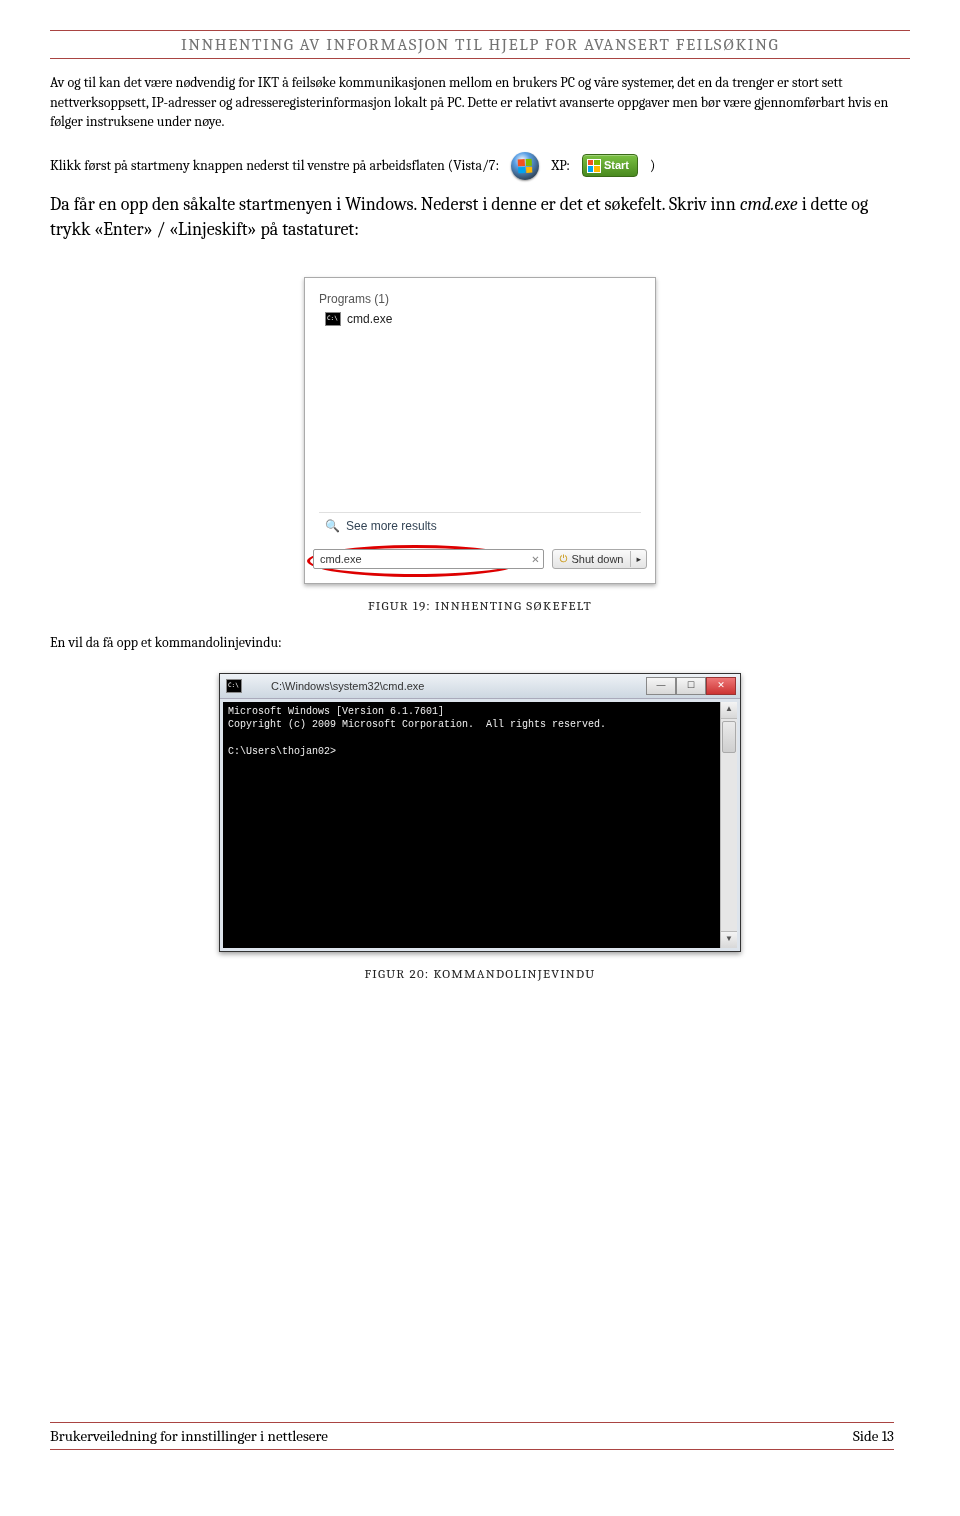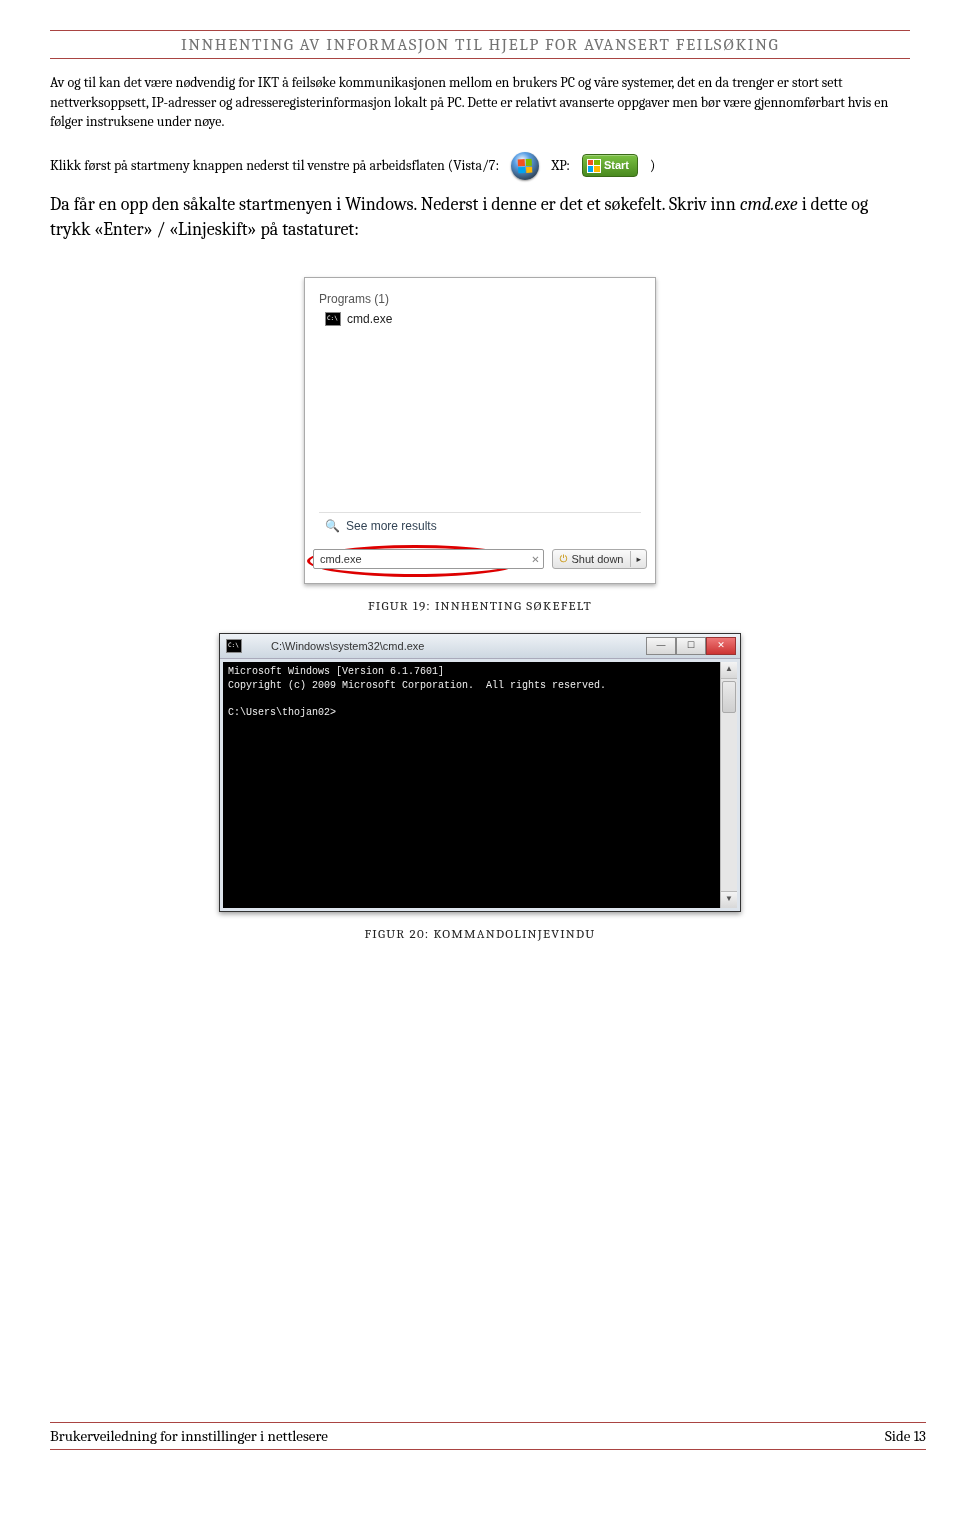--- a/index.html
+++ b/index.html
@@ -279,21 +279,21 @@
     background: linear-gradient(#eaeaea,#cfcfcf);
     border: 1px solid #aaa;
     border-radius: 2px;
     margin-top: 2px;
   }
 
   .footer {
     position: absolute;
     bottom: 20px;
     left: 50px;
-    right: 34px;
+    right: 66px;
     border-top: 1.5px solid #a94442;
     border-bottom: 1.5px solid #a94442;
     padding: 4px 0;
     font-size: 15px;
     display: flex;
     justify-content: space-between;
   }
   em.cmd { font-style: italic; }
 </style>
 </head>
@@ -358,20 +358,21 @@
           <span class="sd-ico">⏻</span>
           <span>Shut down</span>
         </span>
         <span class="sd-arrow">▸</span>
       </div>
     </div>
   </div>
 
   <div class="caption">FIGUR 19: INNHENTING SØKEFELT</div>
 
+  <div class="body-text">En vil da få opp et kommandolinjevindu:</div>
 
   <div class="cmd-shot">
     <div class="cmd-titlebar">
       <div class="ttl">
         <span class="cmd-ico"></span>
         <span>C:\Windows\system32\cmd.exe</span>
       </div>
       <div class="winbtns">
         <div class="winbtn">—</div>
         <div class="winbtn">☐</div>

